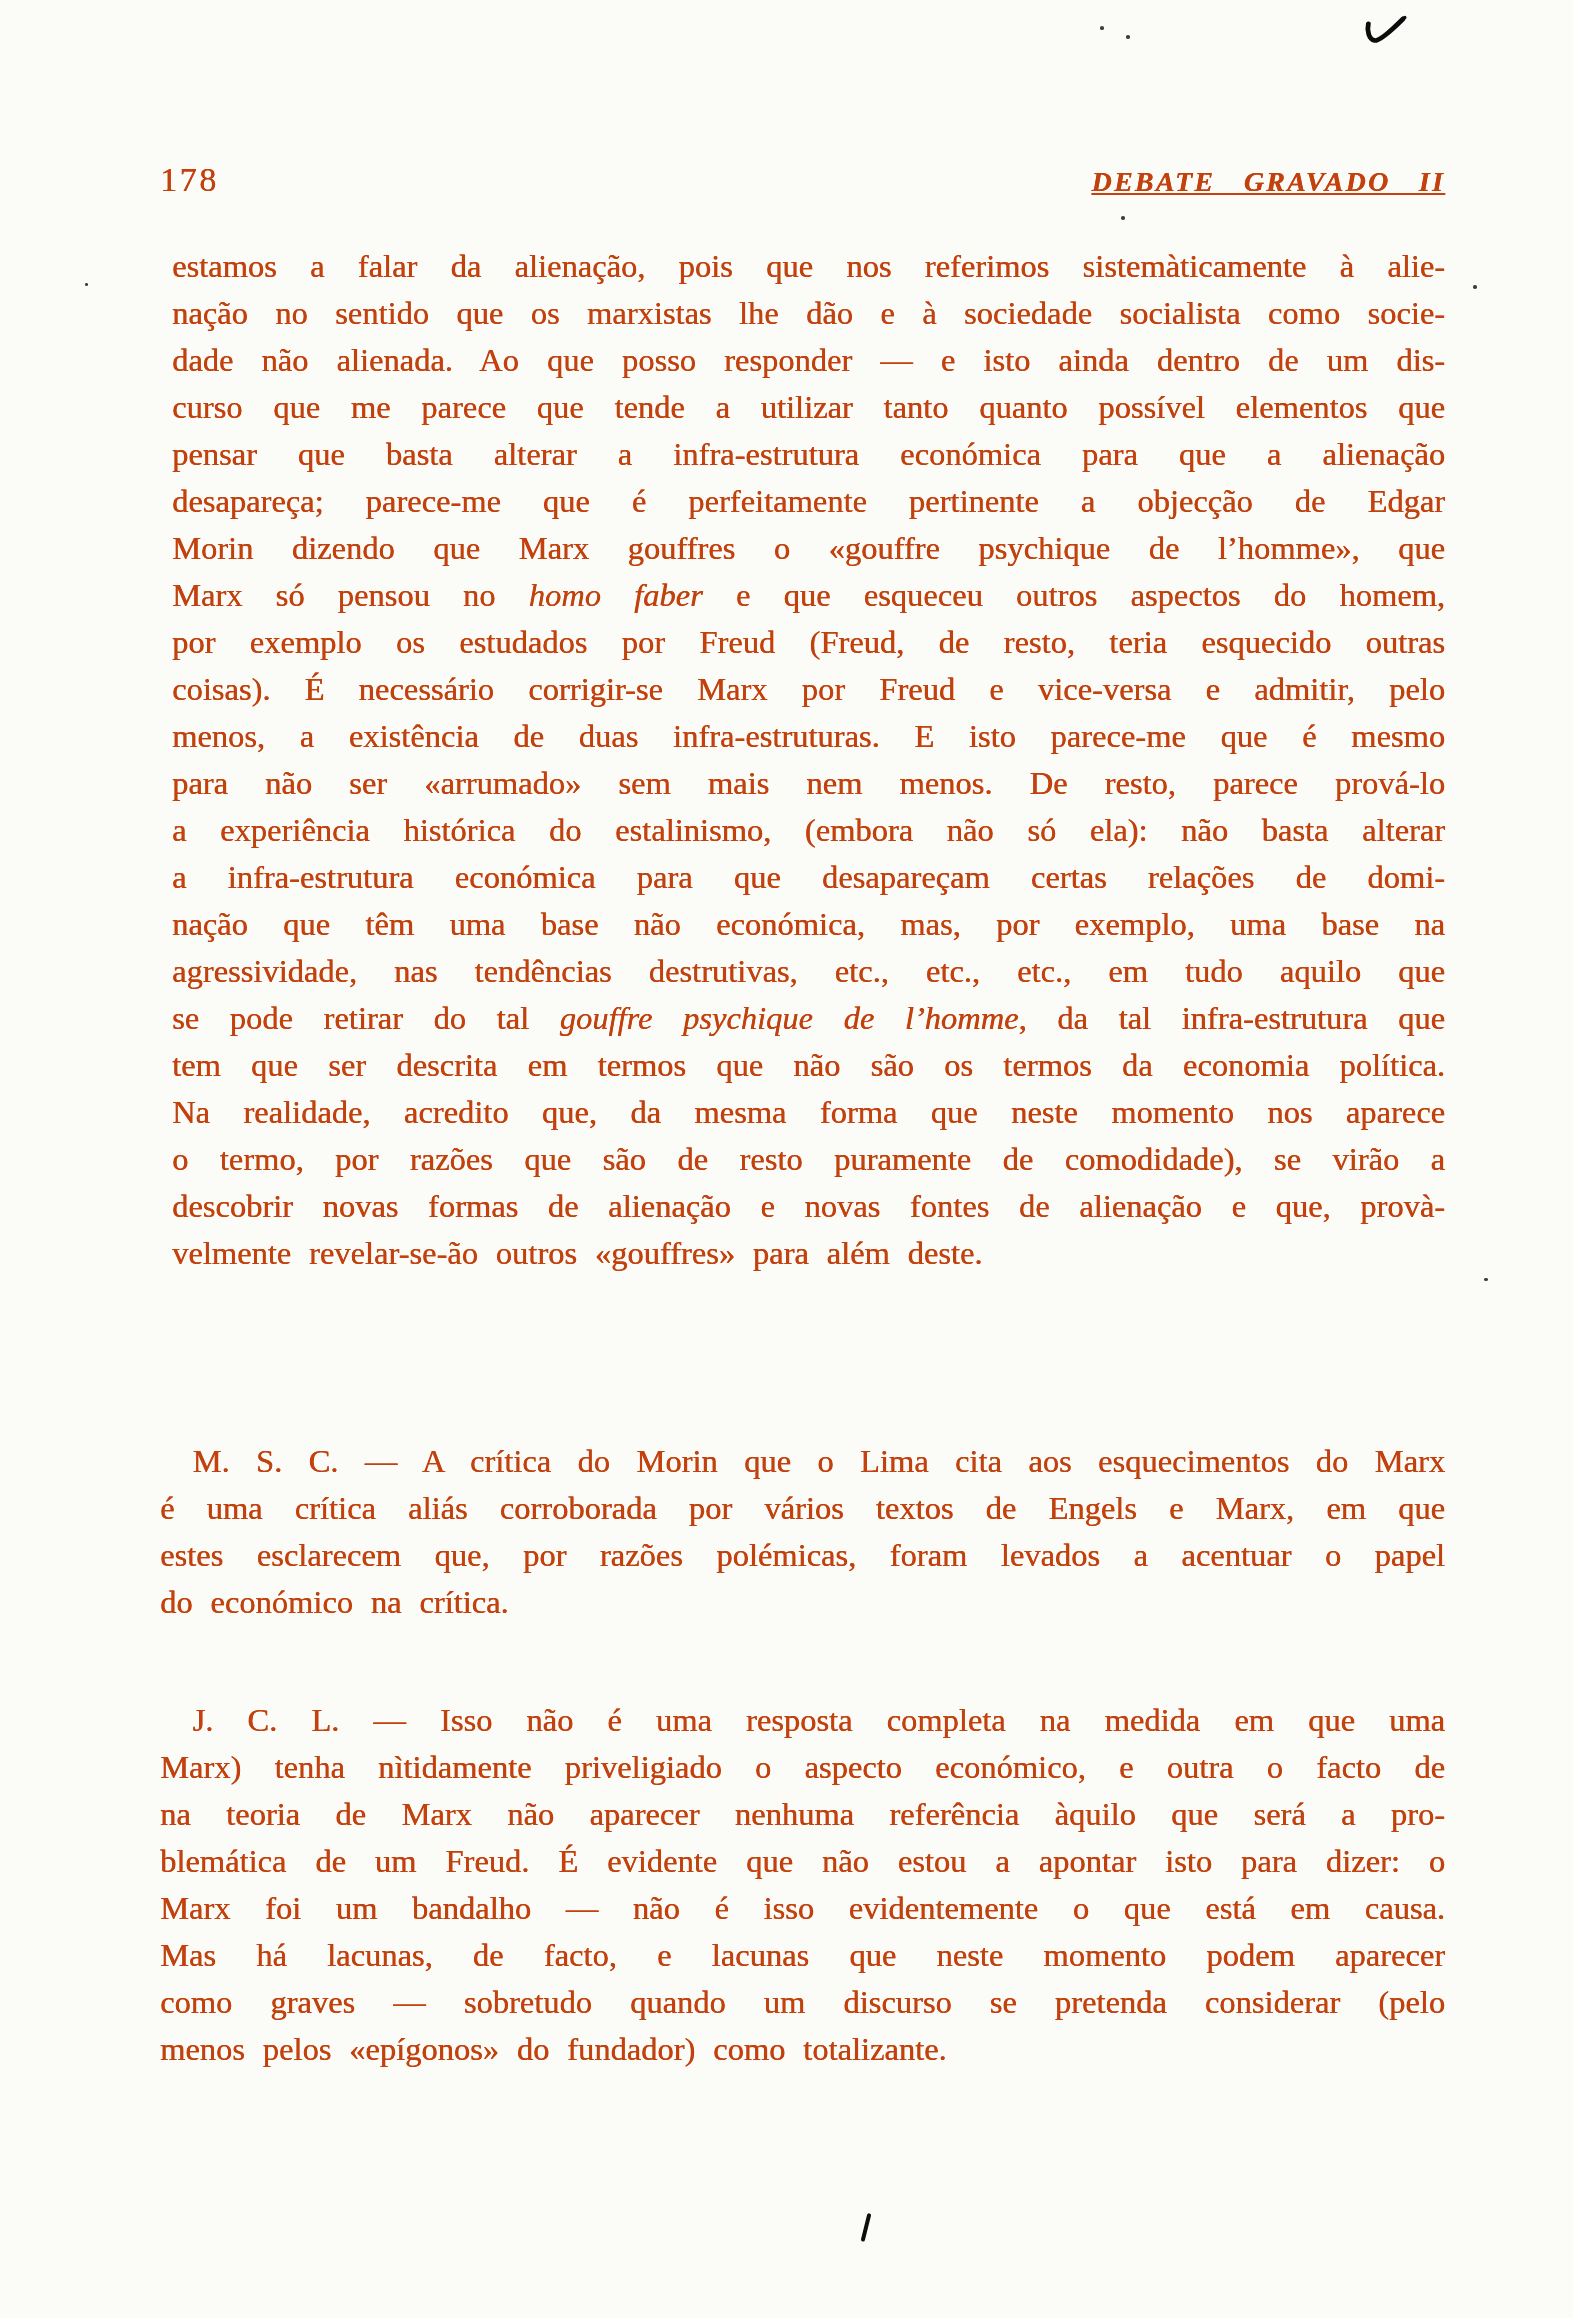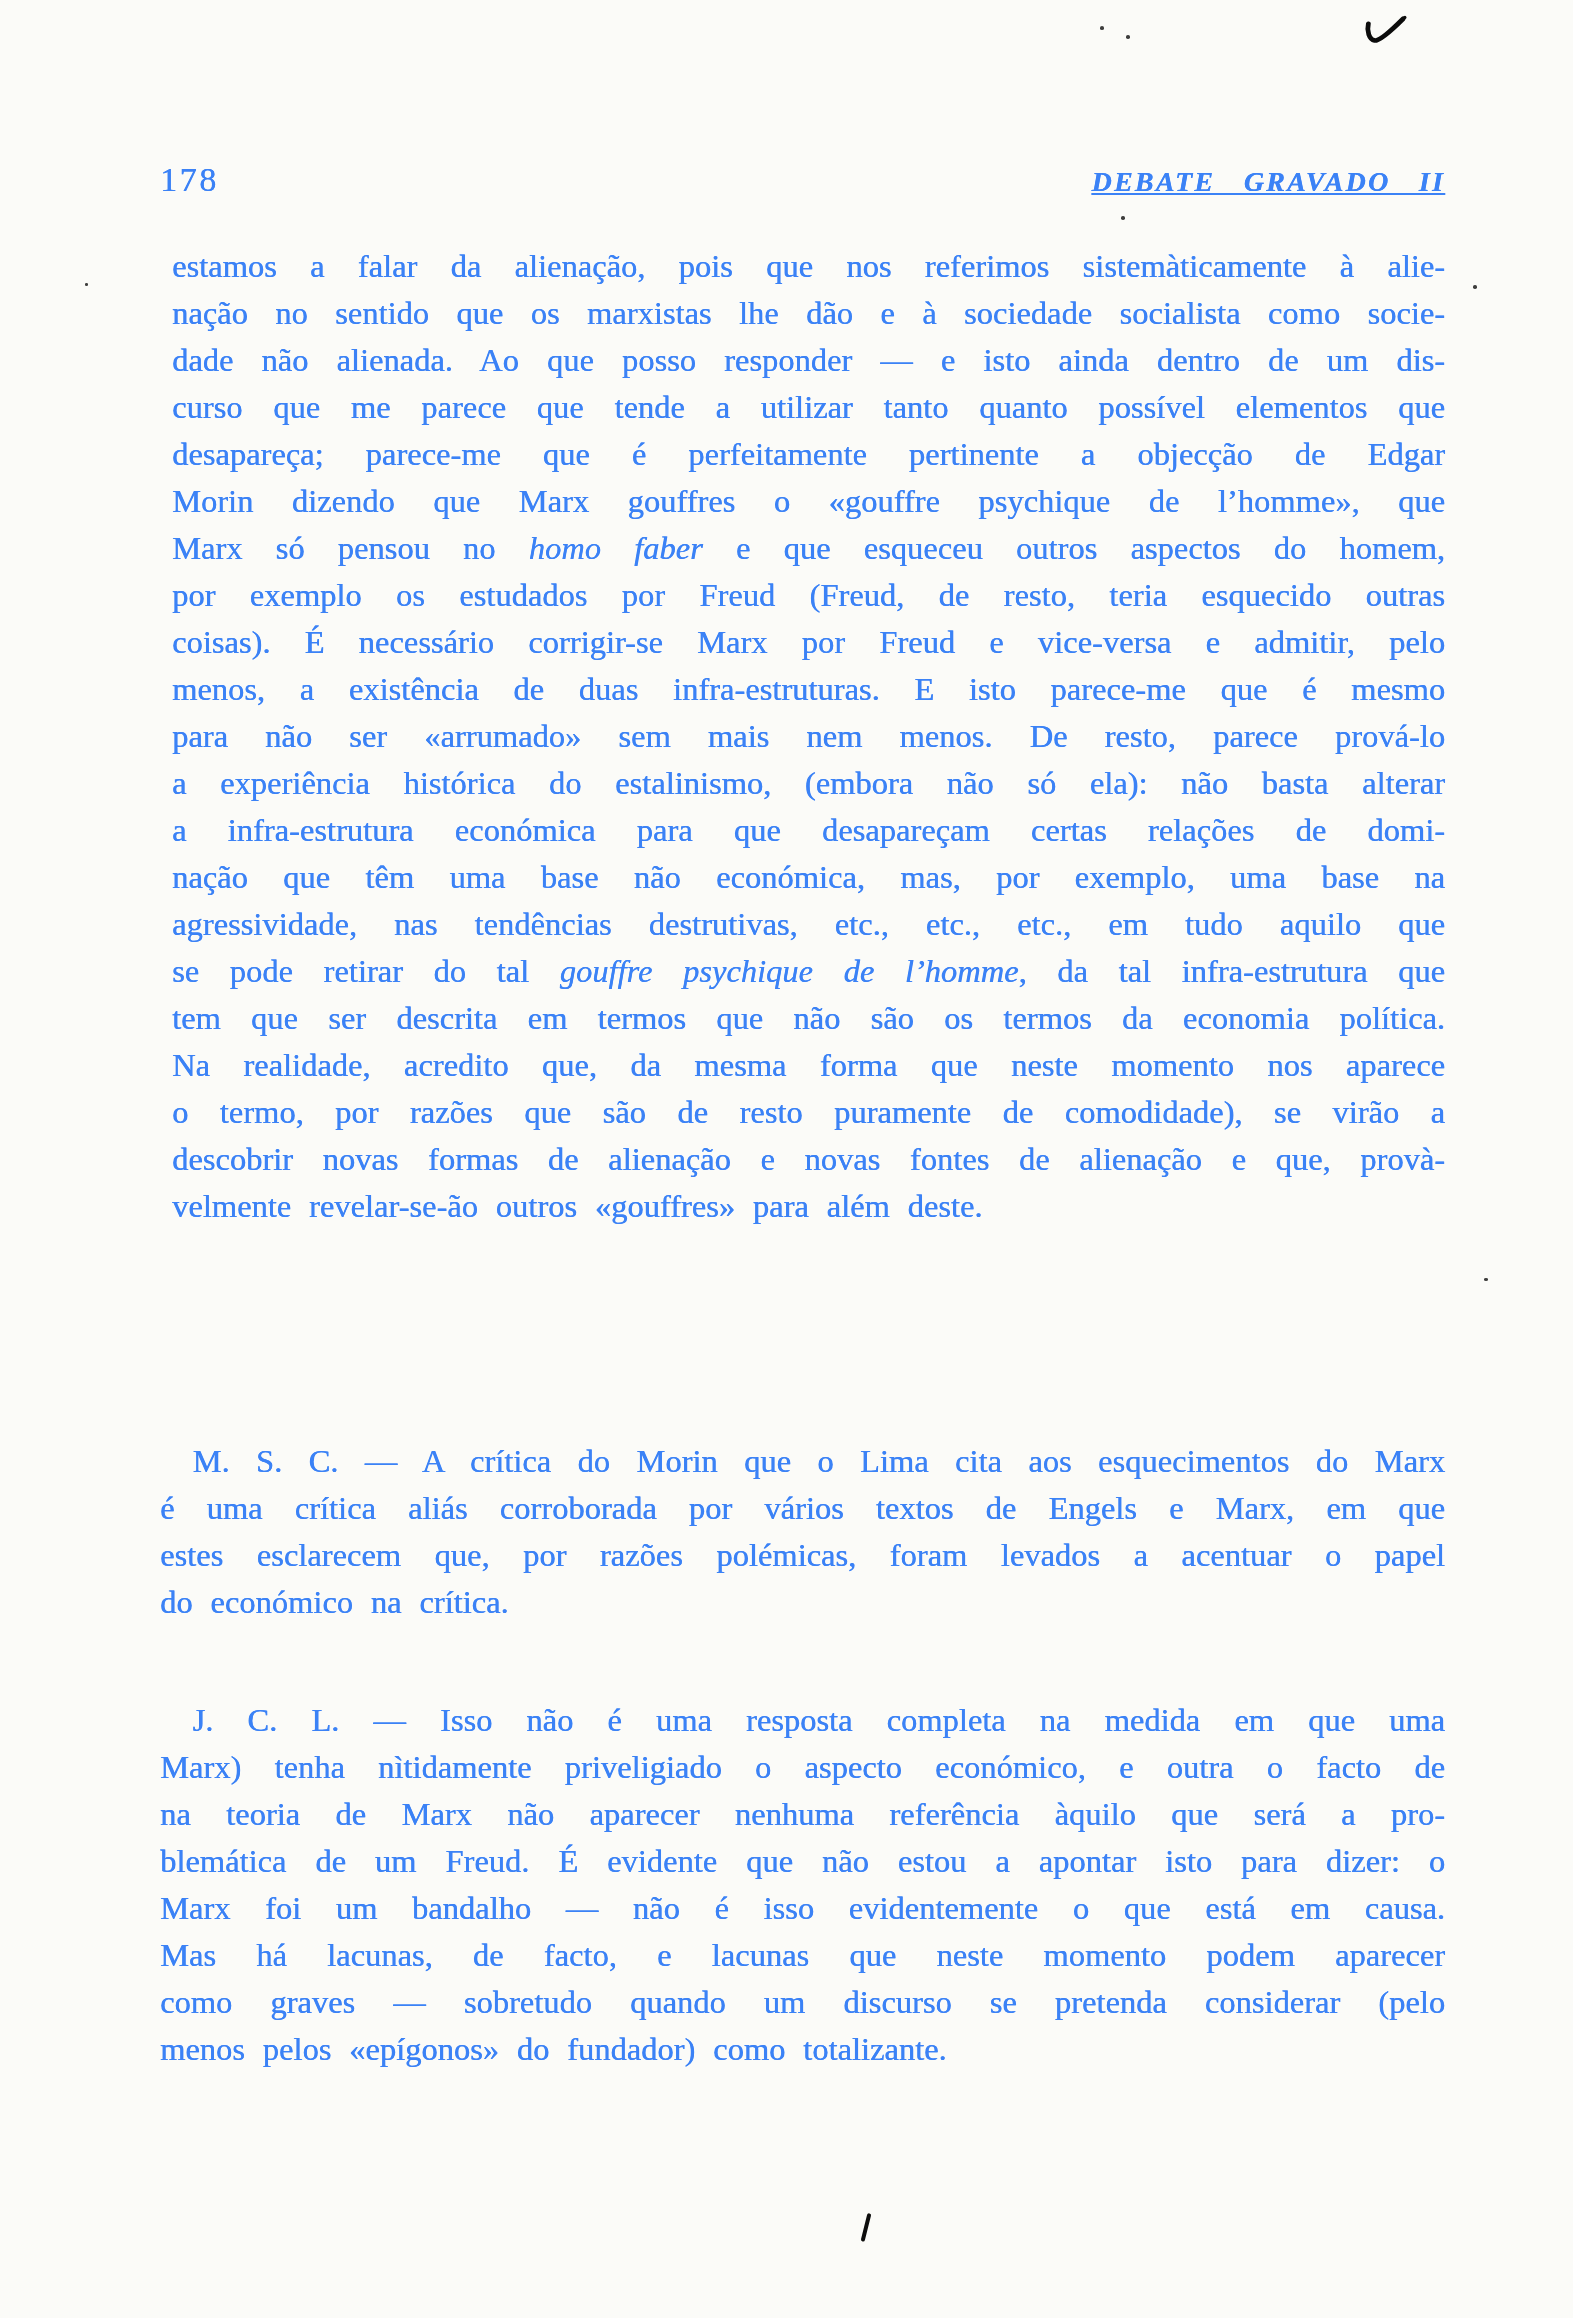--- a/index.html
+++ b/index.html
@@ -2,21 +2,21 @@
 <html style="font-size:14px"><head>
 <meta charset="utf-8">
 <style>
   html, body { margin: 0; padding: 0; background: #fbfbf8; }
   .page {
     position: relative;
     width: 1574px;
     height: 2319px;
     background: #fbfbf8;
     overflow: hidden;
-    color: #3b82f6;
+    color: #c2410c;
   }
   .running-head {
     position: absolute;
     left: 160px;
     width: 1285px;
     top: 161px;
     display: flex;
     justify-content: space-between;
     align-items: baseline;
     font-family: "Liberation Serif", "DejaVu Serif", serif;
@@ -112,20 +112,21 @@
   <div class="speck s5"></div>
   <div class="speck s6"></div>
 
   <div class="body-text">
 
     <section class="para p1">
       <div class="ln">estamos a falar da alienação, pois que nos referimos sistemàticamente à alie-</div>
       <div class="ln">nação no sentido que os marxistas lhe dão e à sociedade socialista como socie-</div>
       <div class="ln">dade não alienada. Ao que posso responder — e isto ainda dentro de um dis-</div>
       <div class="ln">curso que me parece que tende a utilizar tanto quanto possível elementos que</div>
+      <div class="ln">pensar que basta alterar a infra-estrutura económica para que a alienação</div>
       <div class="ln">desapareça; parece-me que é perfeitamente pertinente a objecção de Edgar</div>
       <div class="ln">Morin dizendo que Marx gouffres o «gouffre psychique de l’homme», que</div>
       <div class="ln"><span>Marx só pensou no </span><em>homo faber</em><span> e que esqueceu outros aspectos do homem,</span></div>
       <div class="ln">por exemplo os estudados por Freud (Freud, de resto, teria esquecido outras</div>
       <div class="ln">coisas). É necessário corrigir-se Marx por Freud e vice-versa e admitir, pelo</div>
       <div class="ln">menos, a existência de duas infra-estruturas. E isto parece-me que é mesmo</div>
       <div class="ln">para não ser «arrumado» sem mais nem menos. De resto, parece prová-lo</div>
       <div class="ln">a experiência histórica do estalinismo, (embora não só ela): não basta alterar</div>
       <div class="ln">a infra-estrutura económica para que desapareçam certas relações de domi-</div>
       <div class="ln">nação que têm uma base não económica, mas, por exemplo, uma base na</div>

